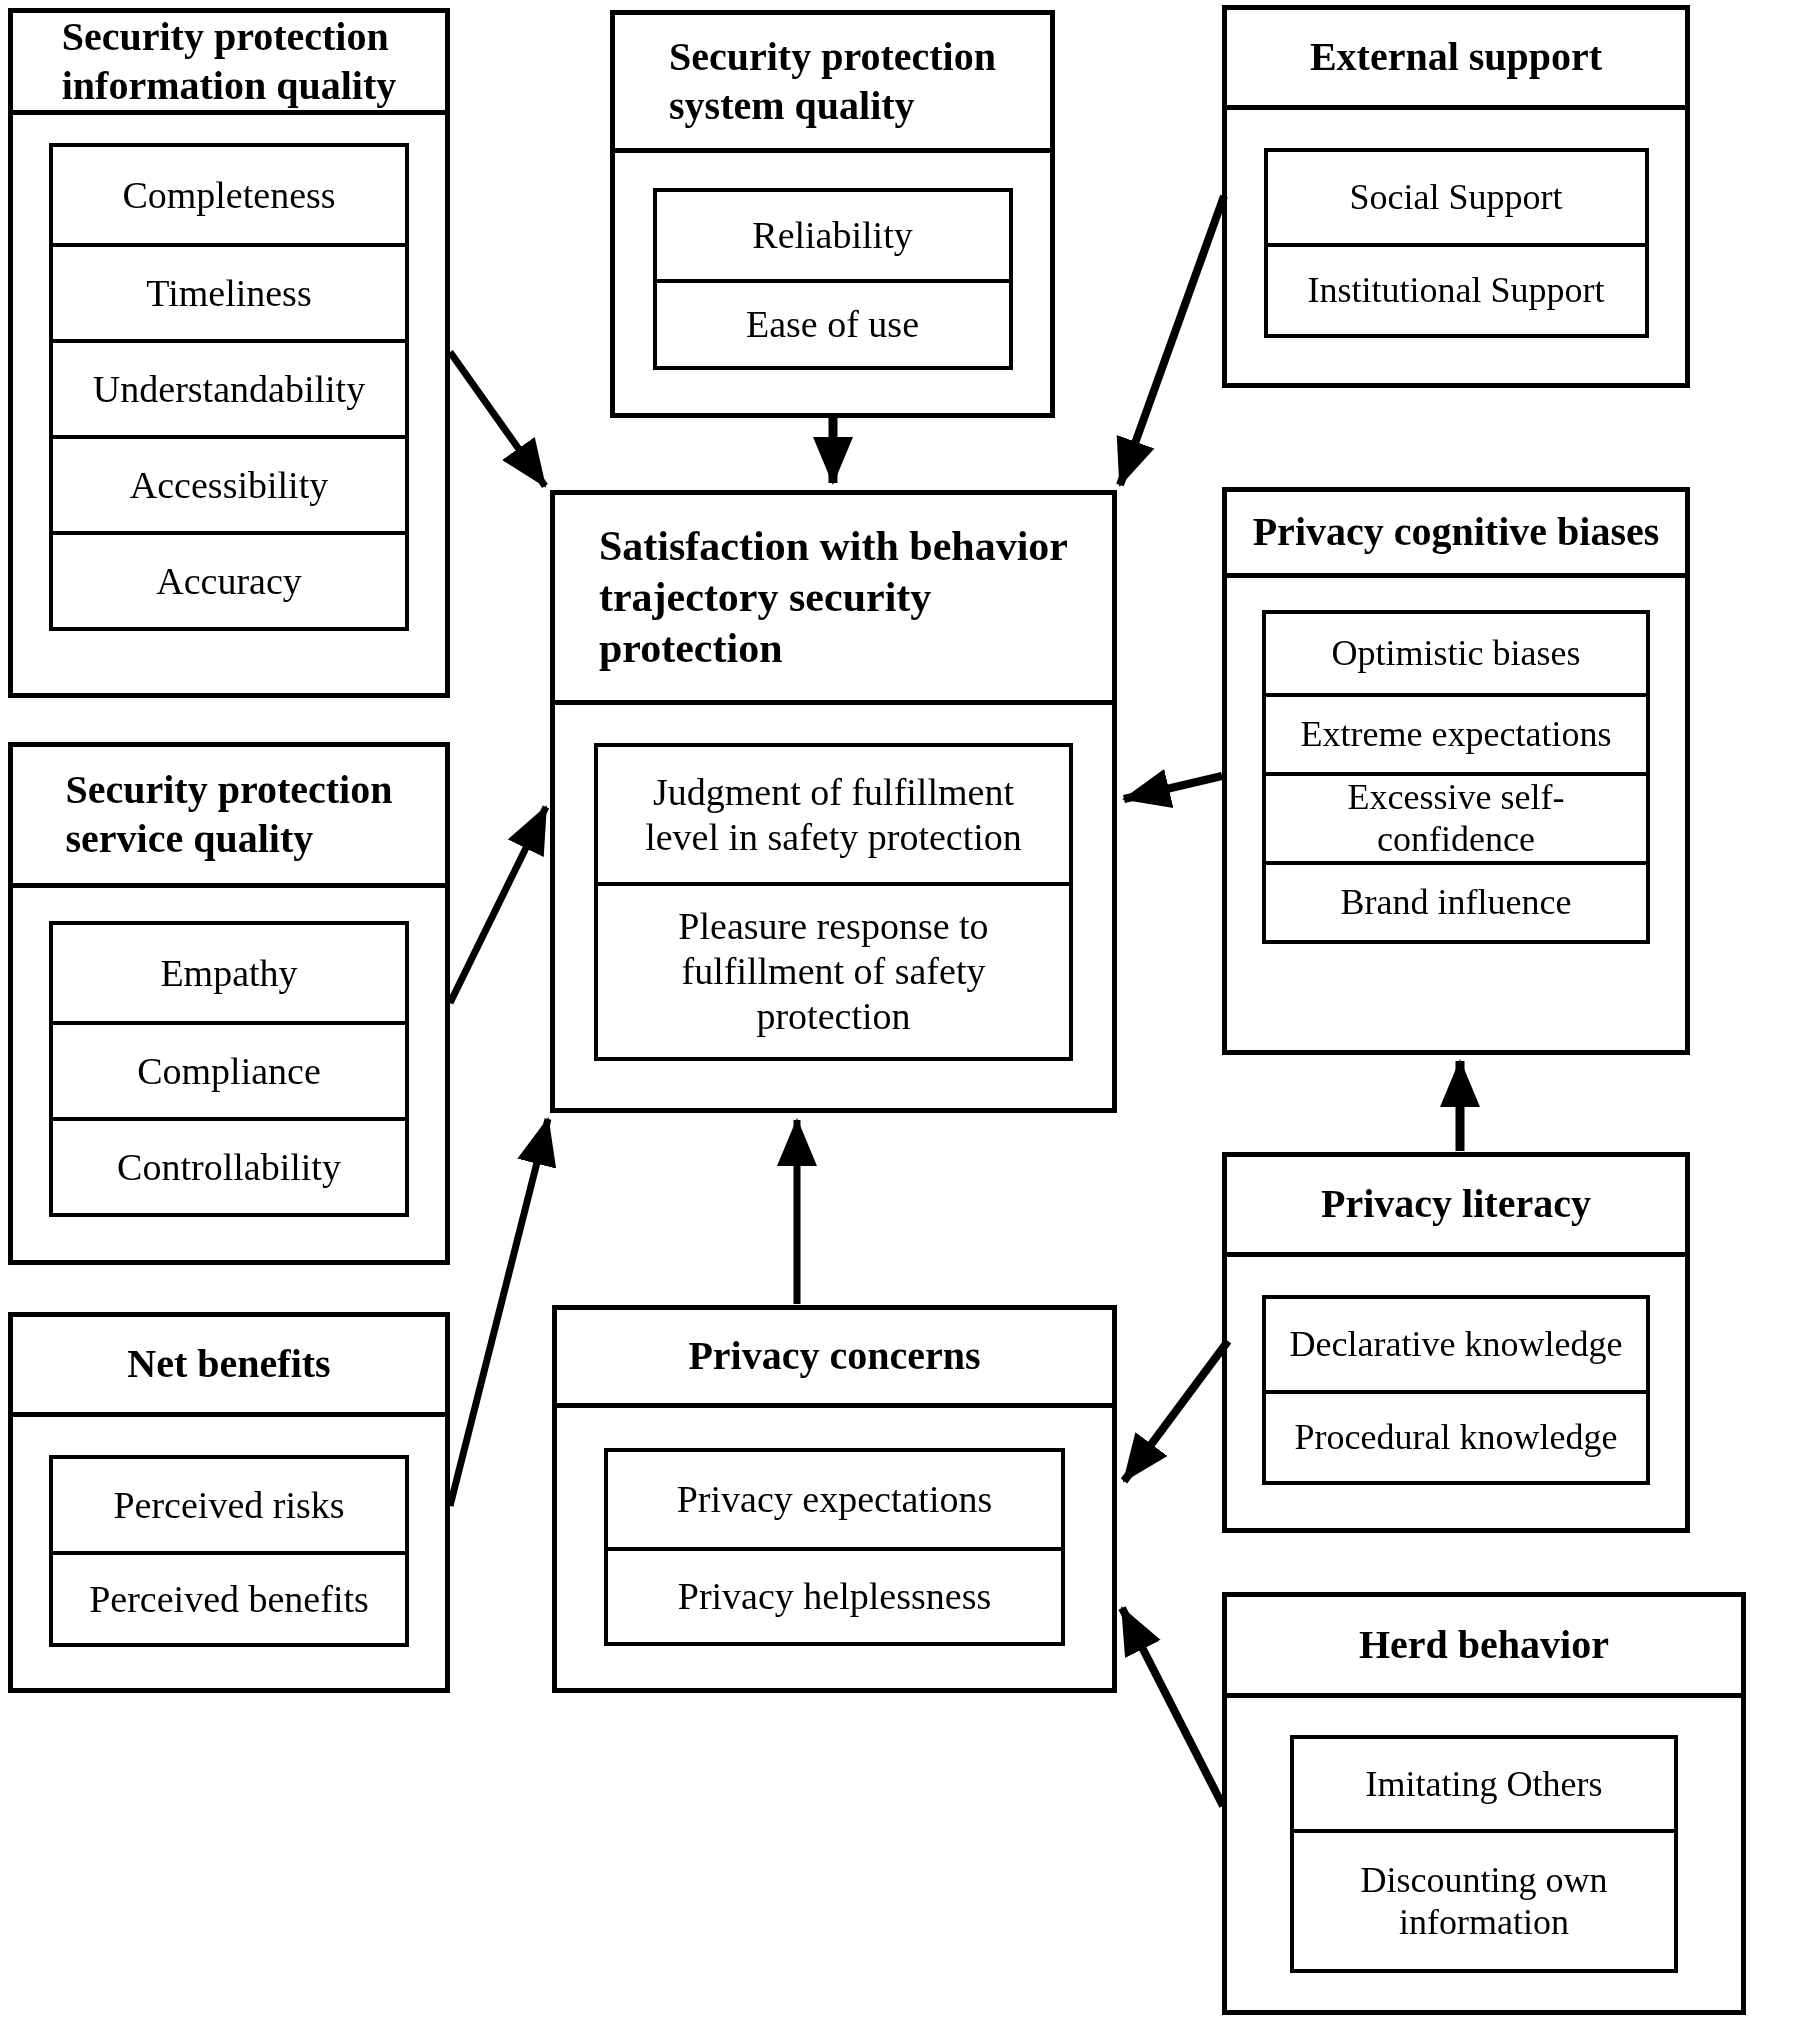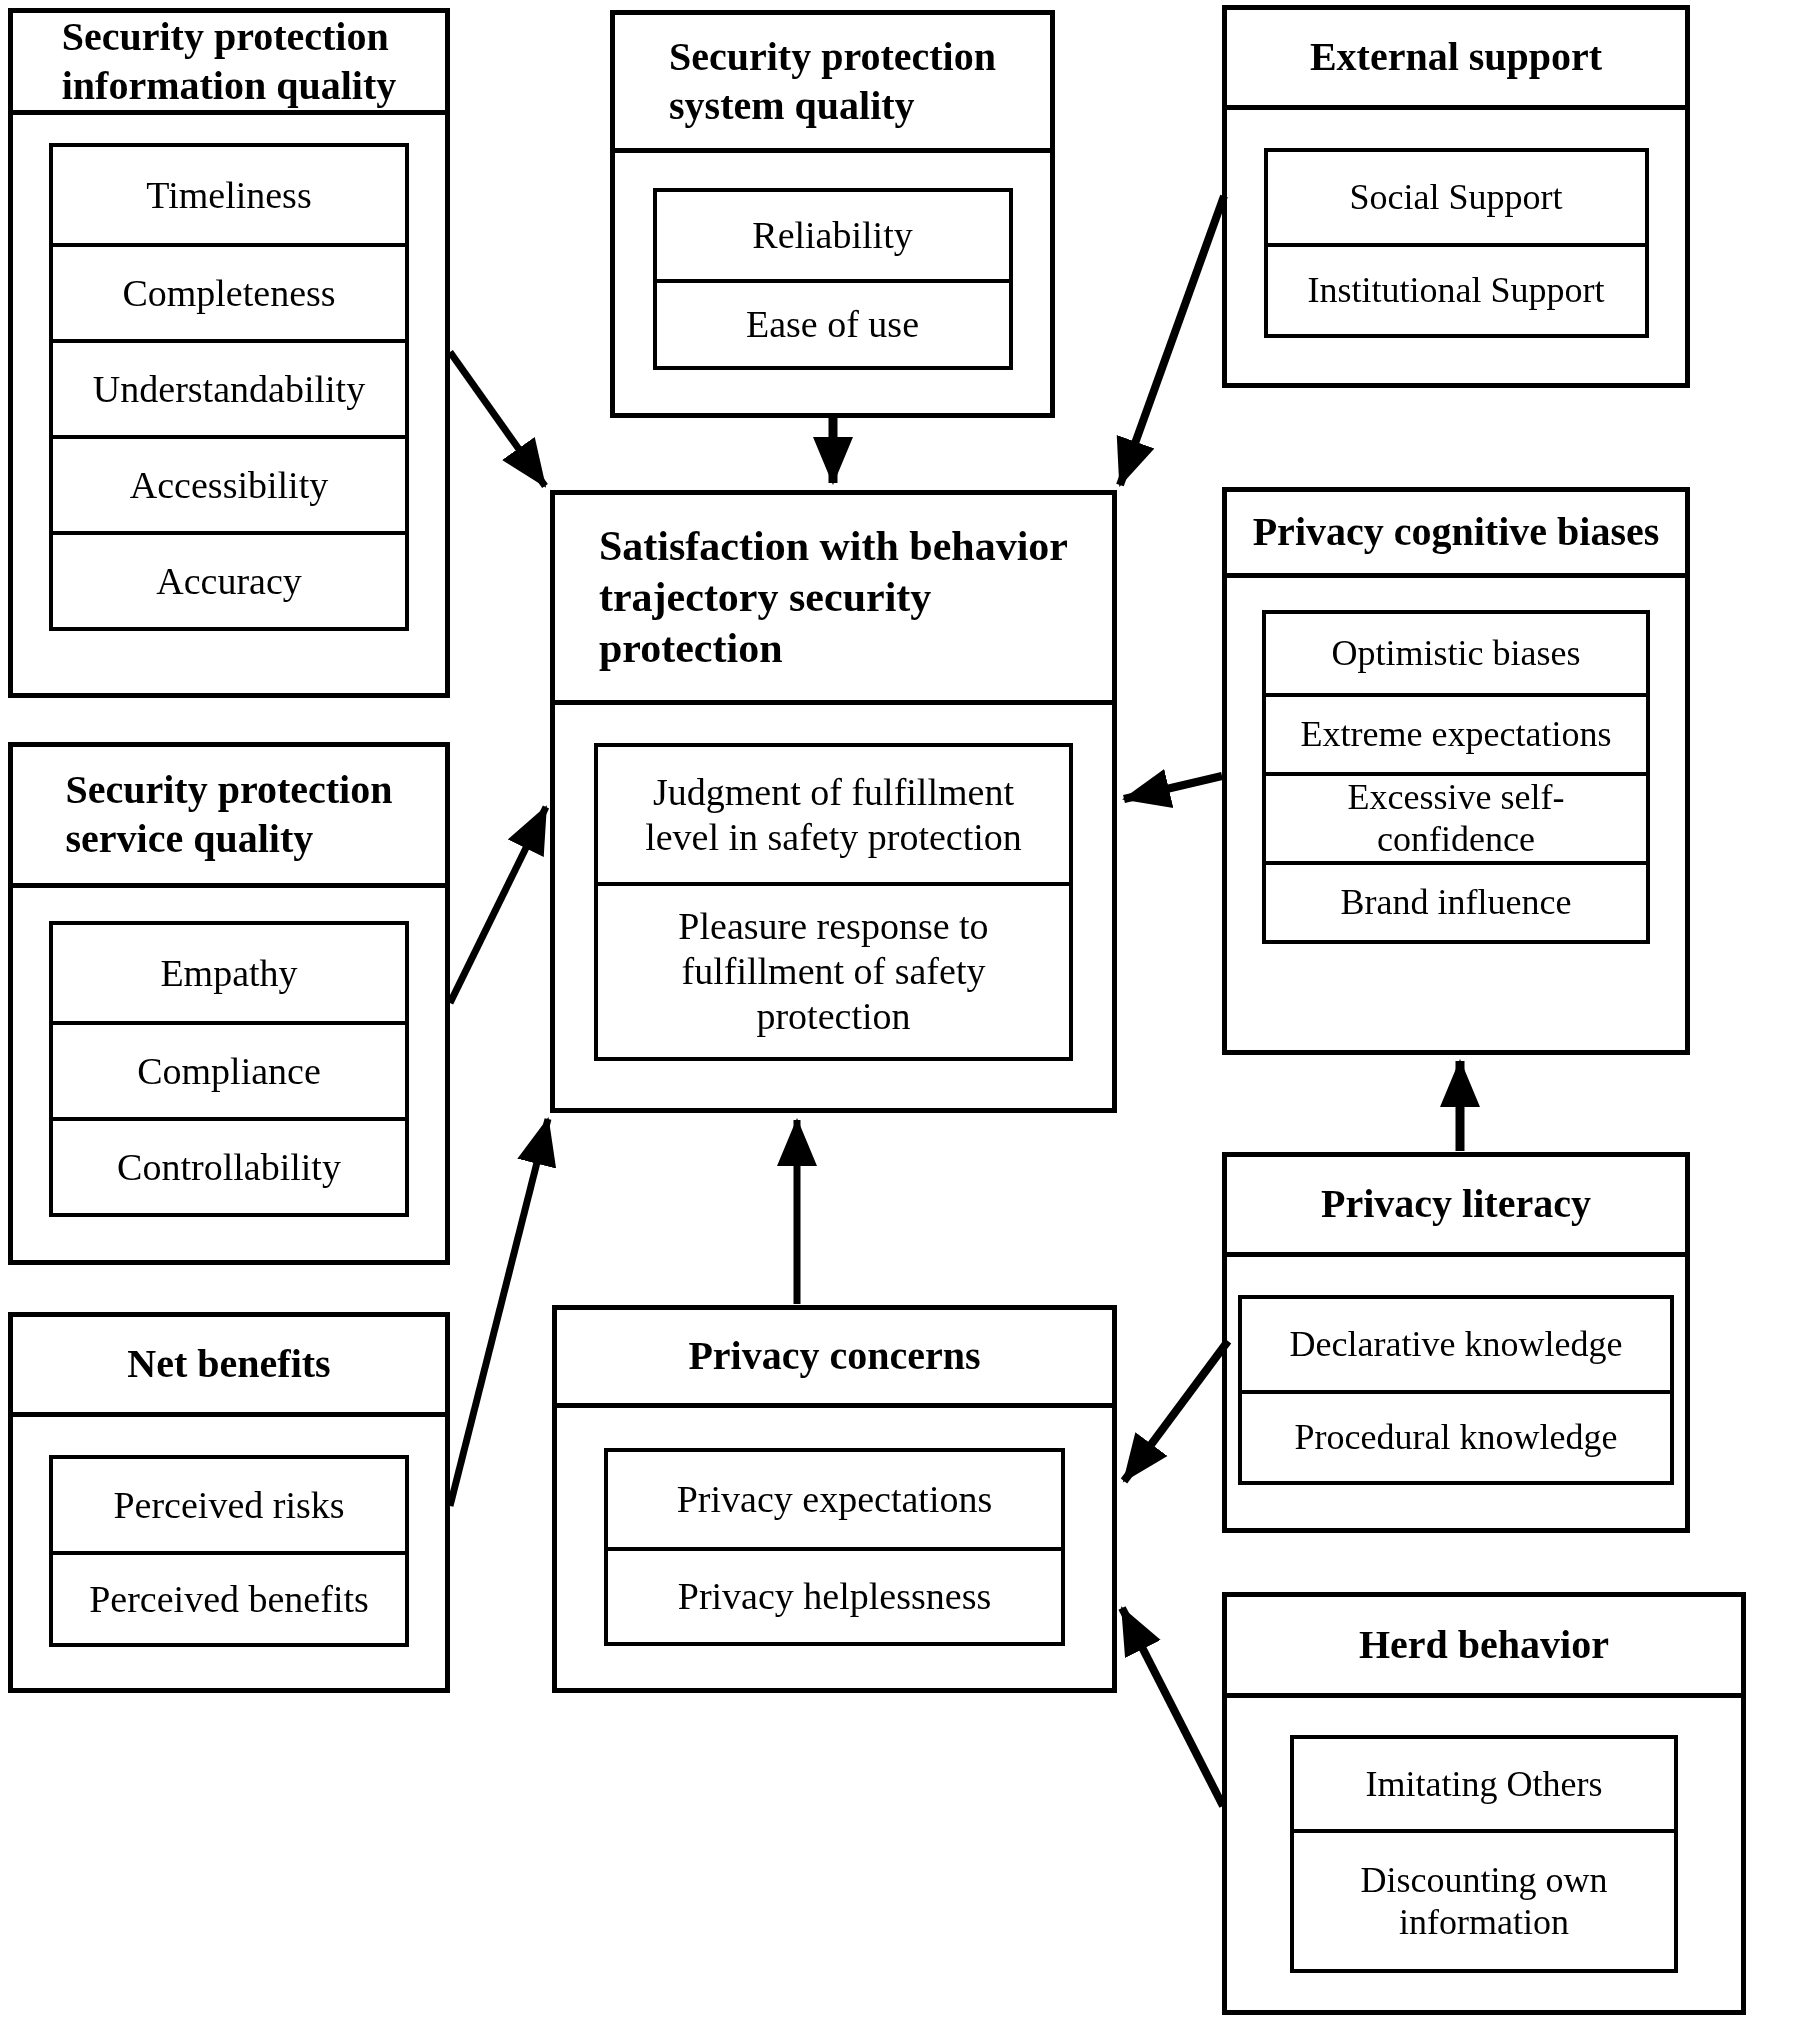--- a/index.html
+++ b/index.html
@@ -49,22 +49,22 @@
 </head>
 <body>
 
 <div id="canvas">
 
   <div class="box" style="left:8px;top:8px;width:442px;height:690px">
     <div class="hdr" style="height:102px">Security protection
 information quality</div>
     <div class="bod">
       <div class="stack" style="margin-top:28px;width:360px">
+        <div class="item" style="min-height:96px">Completeness</div>
         <div class="item" style="min-height:96px">Timeliness</div>
-        <div class="item" style="min-height:96px">Completeness</div>
         <div class="item" style="min-height:96px">Understandability</div>
         <div class="item" style="min-height:96px">Accessibility</div>
         <div class="item" style="min-height:96px">Accuracy</div>
       </div>
     </div>
   </div>
 
   <div class="box" style="left:610px;top:10px;width:445px;height:408px">
     <div class="hdr" style="height:138px">Security protection
 system quality</div>
@@ -141,21 +141,21 @@
       <div class="stack" style="margin-top:40px;width:461px">
         <div class="item" style="min-height:95px">Privacy expectations</div>
         <div class="item" style="min-height:95px">Privacy helplessness</div>
       </div>
     </div>
   </div>
 
   <div class="box sm" style="left:1222px;top:1152px;width:468px;height:381px">
     <div class="hdr" style="height:100px">Privacy literacy</div>
     <div class="bod">
-      <div class="stack" style="margin-top:38px;width:436px">
+      <div class="stack" style="margin-top:38px;width:388px">
         <div class="item" style="min-height:91px">Declarative knowledge</div>
         <div class="item" style="min-height:91px">Procedural knowledge</div>
       </div>
     </div>
   </div>
 
   <div class="box sm" style="left:1222px;top:1592px;width:524px;height:423px">
     <div class="hdr" style="height:101px">Herd behavior</div>
     <div class="bod">
       <div class="stack" style="margin-top:37px;width:388px">

